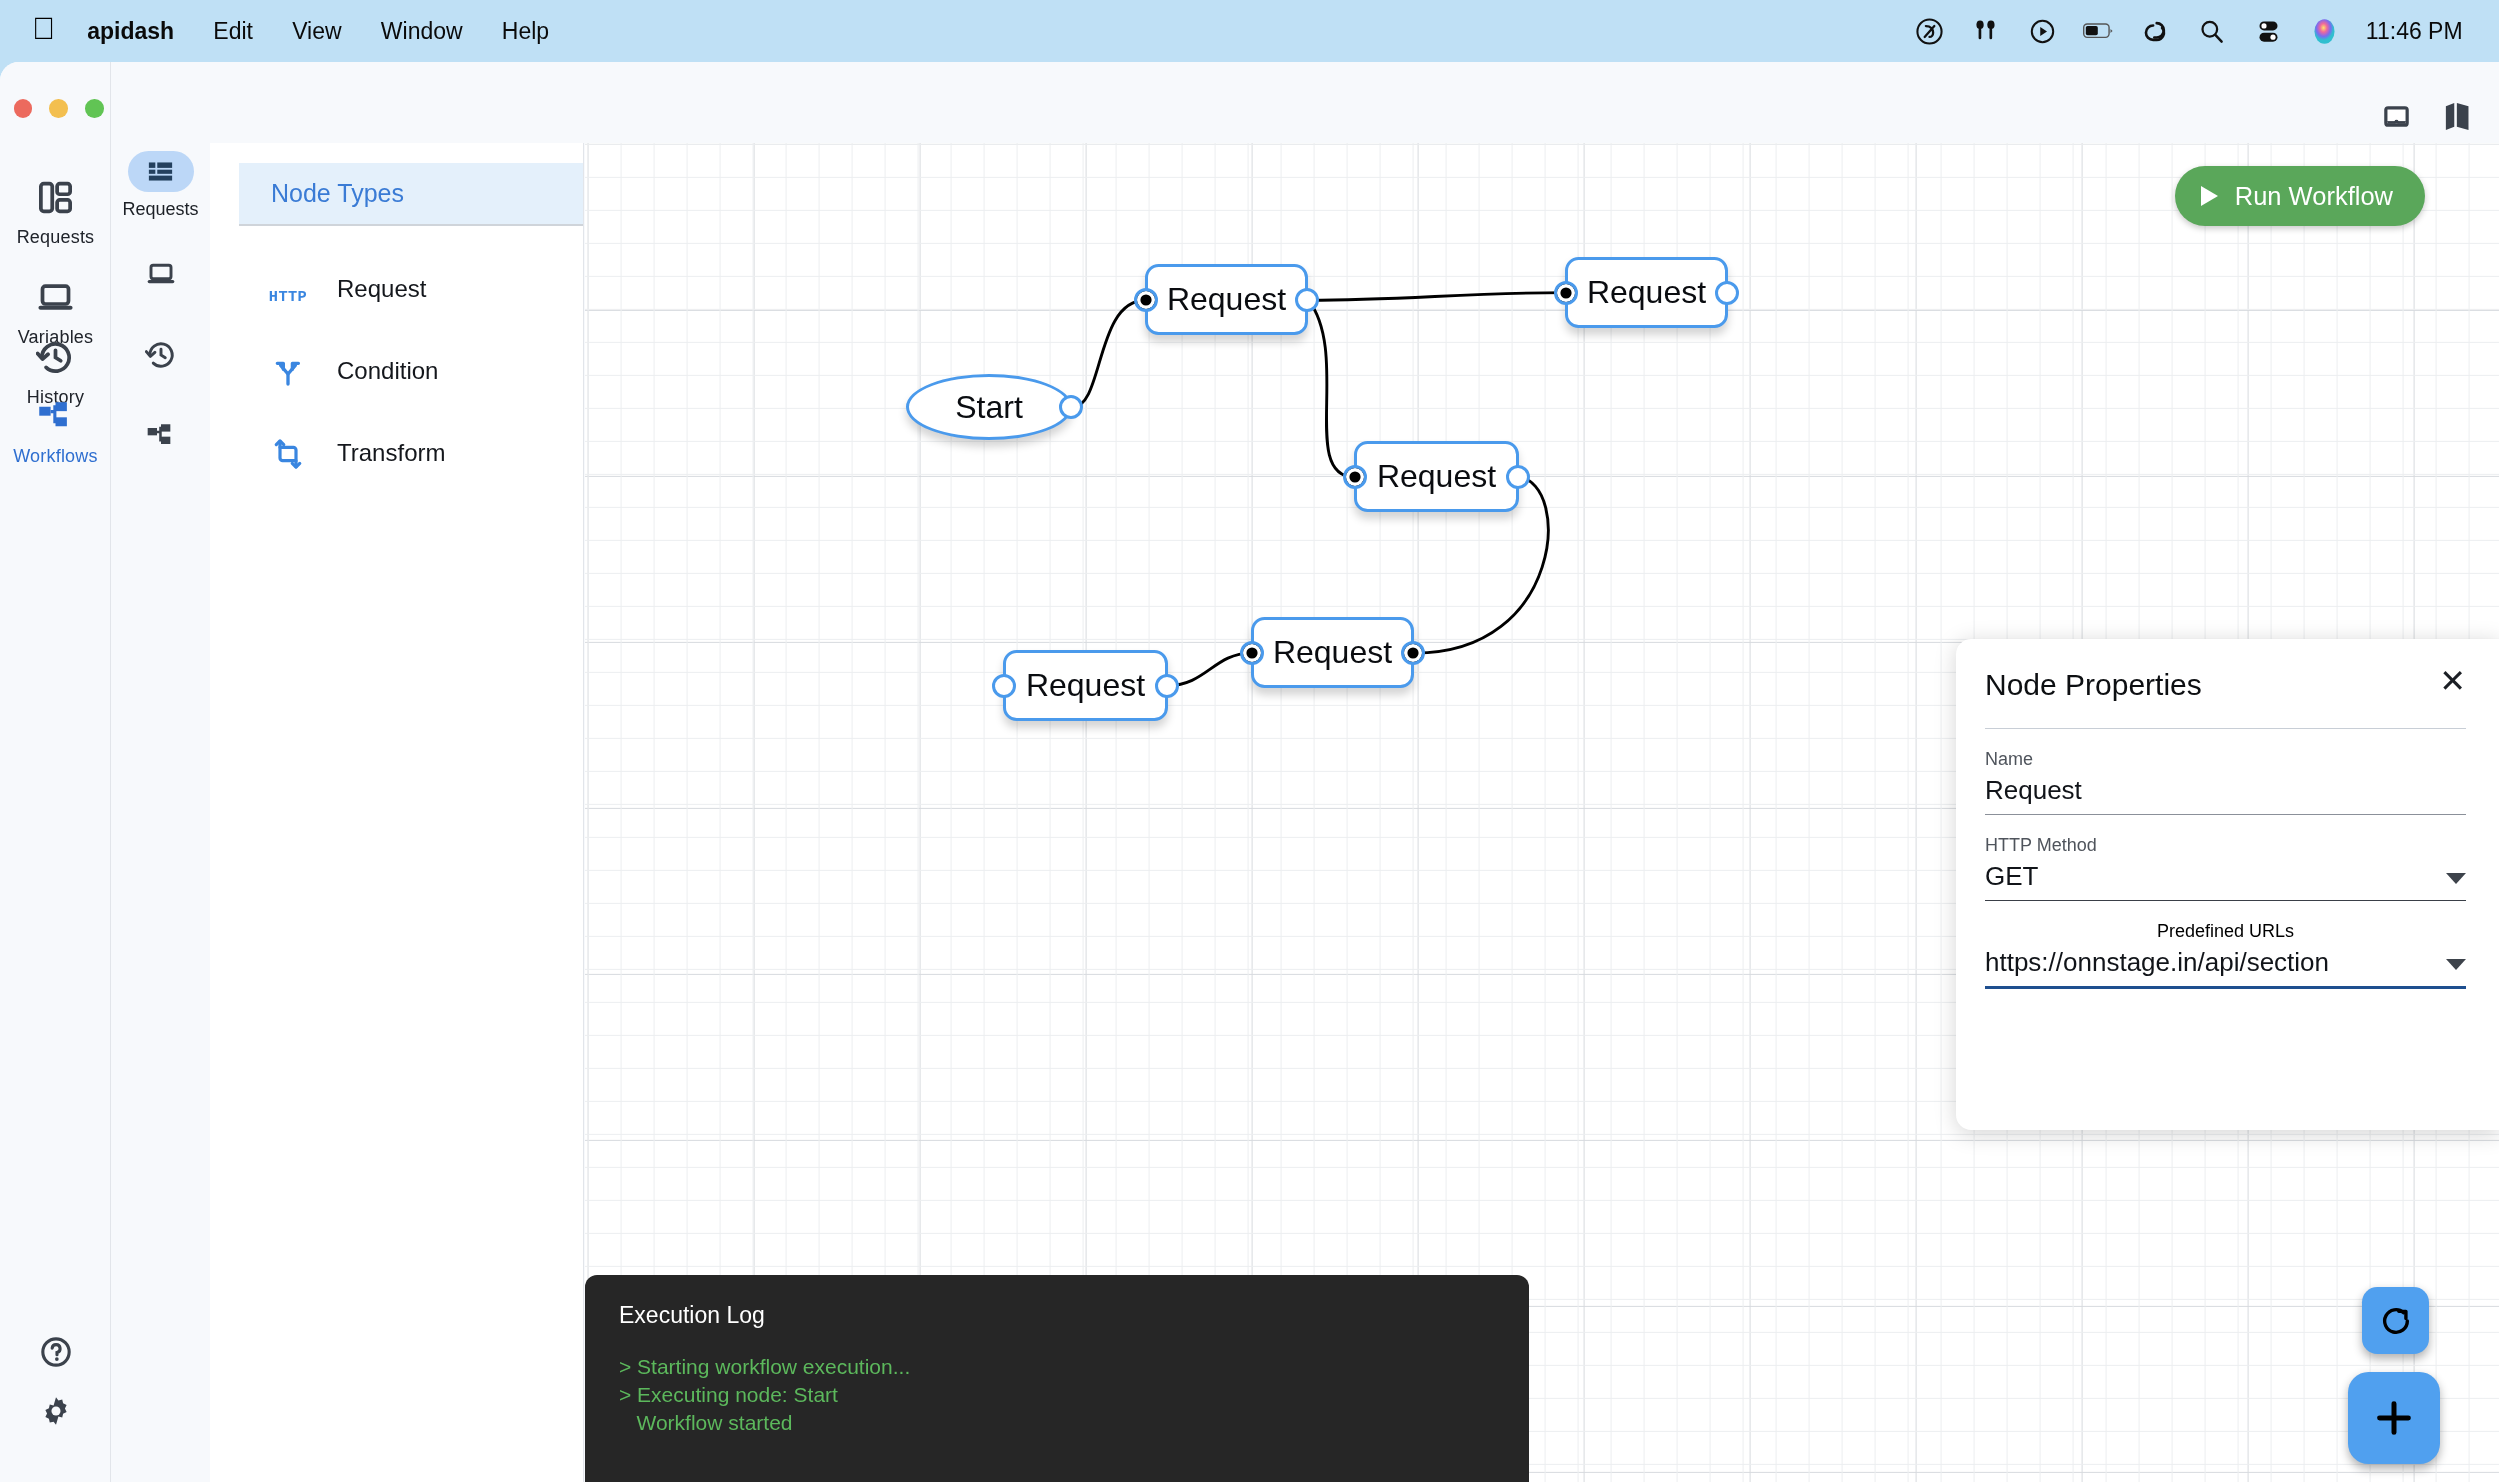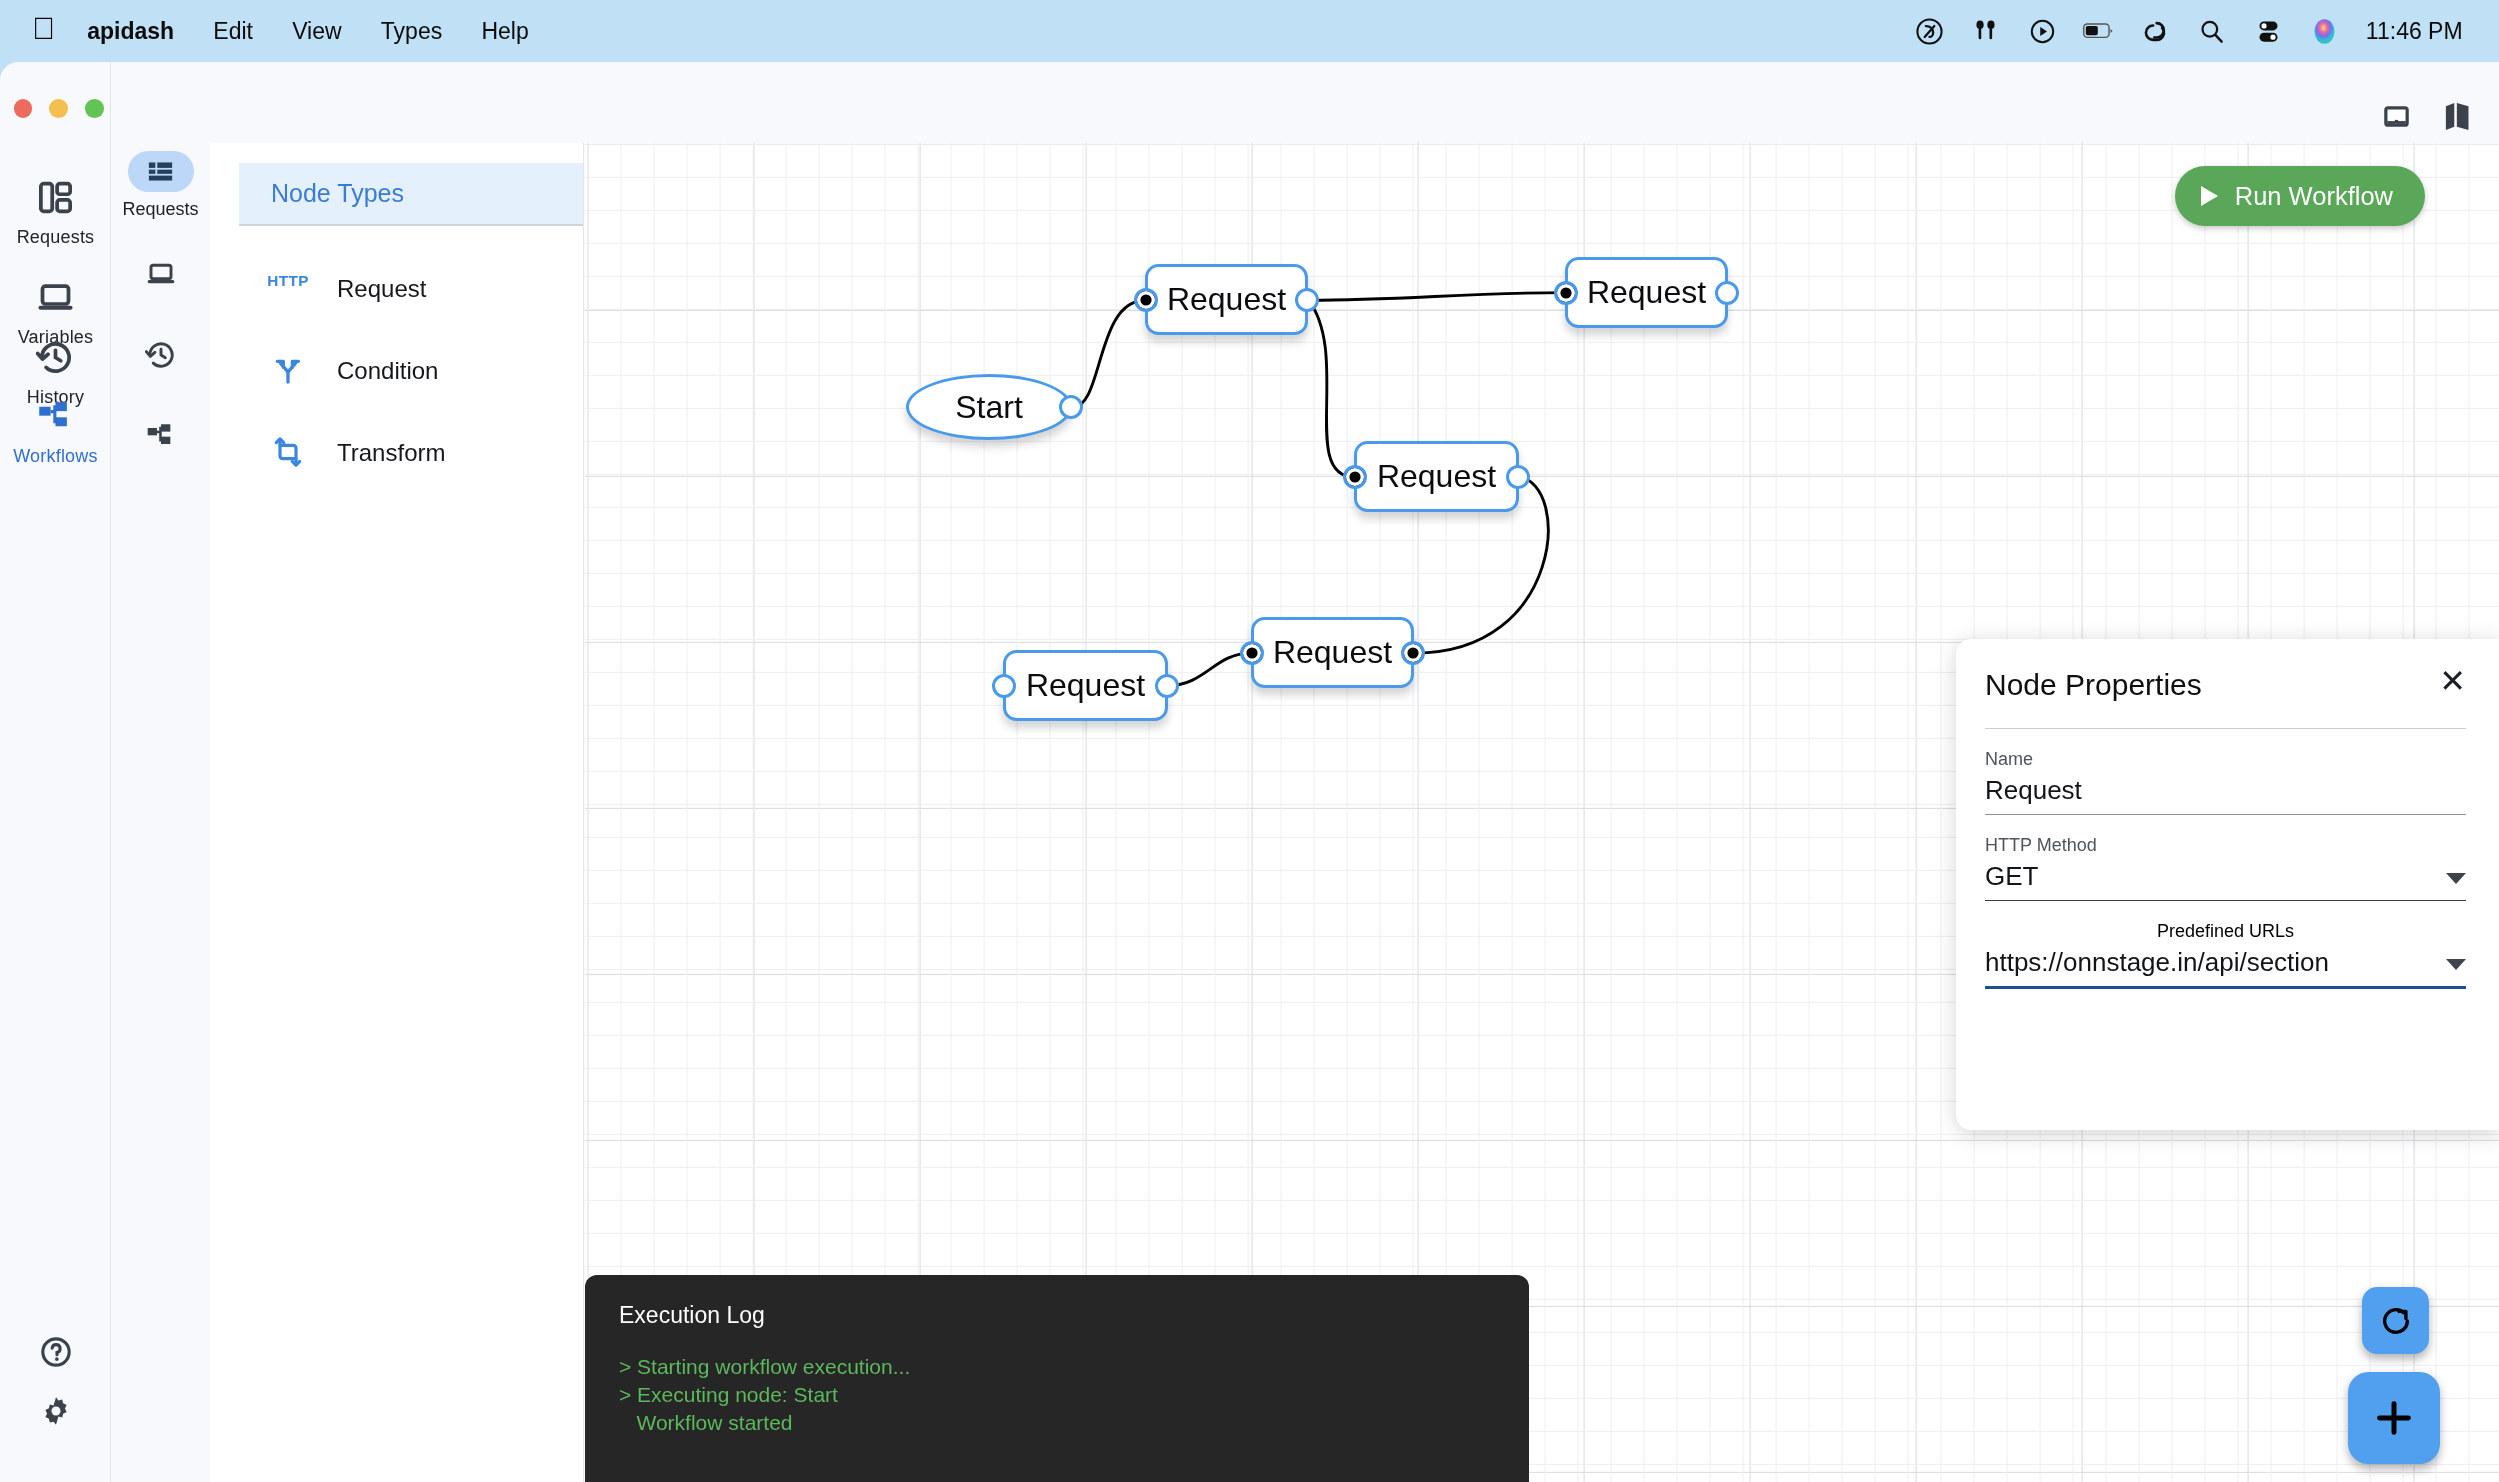--- a/index.html
+++ b/index.html
@@ -87,21 +87,21 @@
     display: flex; align-items: center; padding-left: 32px;
   }
   .np-head-line {
     position: absolute; top: 146px; left: 29px; right: 0; height: 1.7px; background: #cfd4da;
   }
   .np-head-title { font-size: 25px; color: #3a7bd5; }
   .np-list { position: absolute; top: 170px; left: 29px; right: 0; }
   .np-item {
     display: flex; align-items: center; height: 82px; padding-left: 32px; gap: 32px;
   }
-  .np-icon { width: 34px; height: 34px; display: flex; align-items: flex-start; justify-content: center; flex: 0 0 34px; }
+  .np-icon { width: 34px; height: 34px; display: flex; align-items: flex-end; justify-content: center; flex: 0 0 34px; font-family: Liberation Mono, monospace; }
   .np-http {
     font-size: 15.3px; font-weight: bold; color: #3a86e0; letter-spacing: 0.4px;
   }
   .np-label { font-size: 24px; color: #14171c; }
 
   
   .titlebar {
     position: absolute; left: 111px; top: 0; right: 0; height: 81px;
     background: #f7f9fc;
     z-index: 20; pointer-events: none;
@@ -225,21 +225,21 @@
 </style>
 </head>
 <body>
 
 <div class="menubar">
   <div class="mb-left">
     <div class="mb-apple"></div>
     <div class="mb-item bold">apidash</div>
     <div class="mb-item">Edit</div>
     <div class="mb-item">View</div>
-    <div class="mb-item">Types</div>
+    <div class="mb-item">Window</div>
     <div class="mb-item">Help</div>
   </div>
   <div class="mb-right">
     <div class="mb-icon">
       <svg width="29" height="29" viewBox="0 0 24 24">
           <circle cx="12" cy="12" r="10" fill="none" stroke="#111" stroke-width="1.7"></circle>
           <path d="M8 16.5 L16 7.5 M9 7.5 c4 0 6 2.5 6 5.5 c0 2 -1.3 3.5 -3 3.5" fill="none" stroke="#111" stroke-width="1.9" stroke-linecap="round"></path>
         </svg>
     </div>
     <div class="mb-icon">

